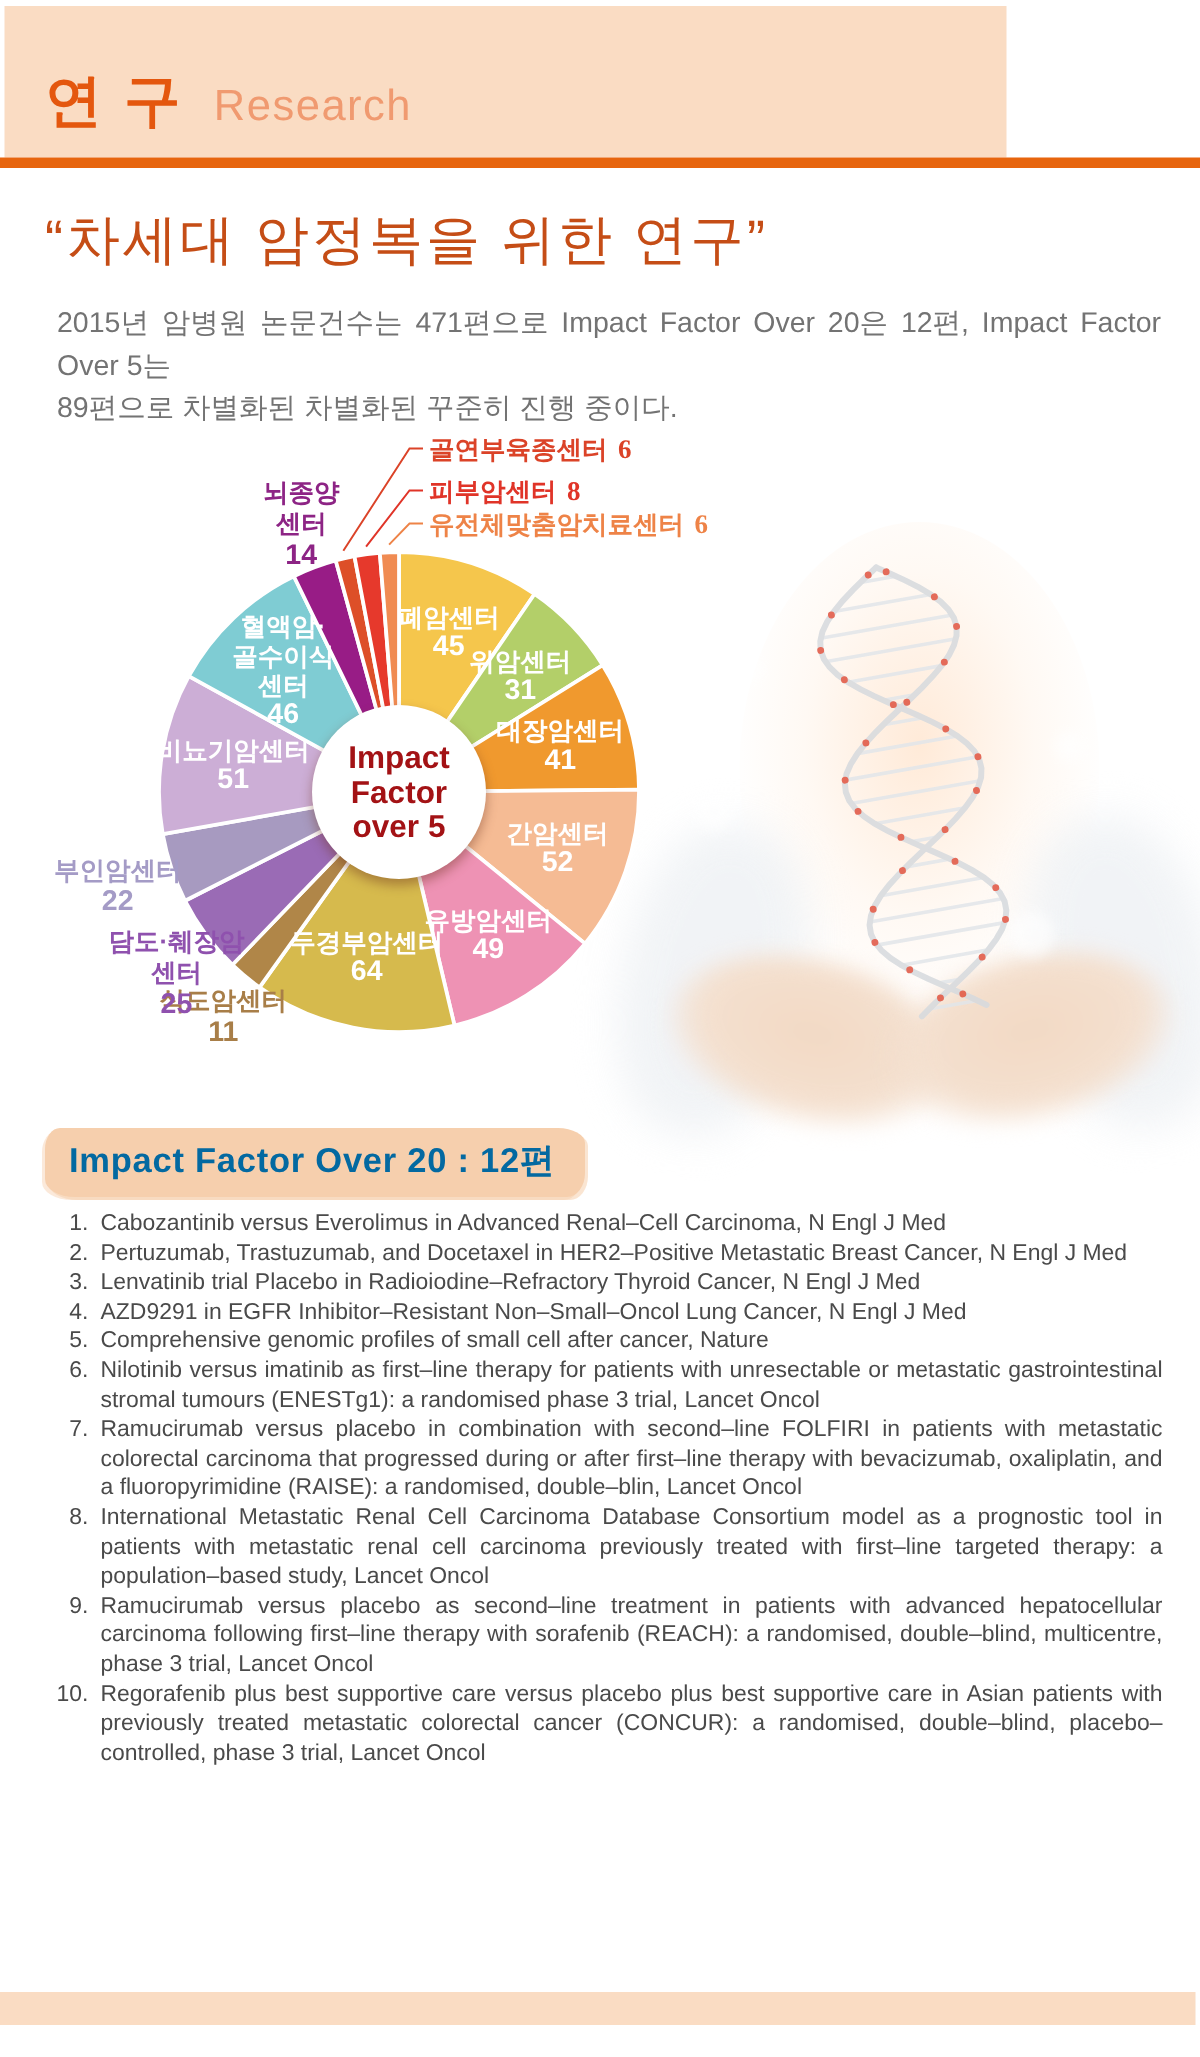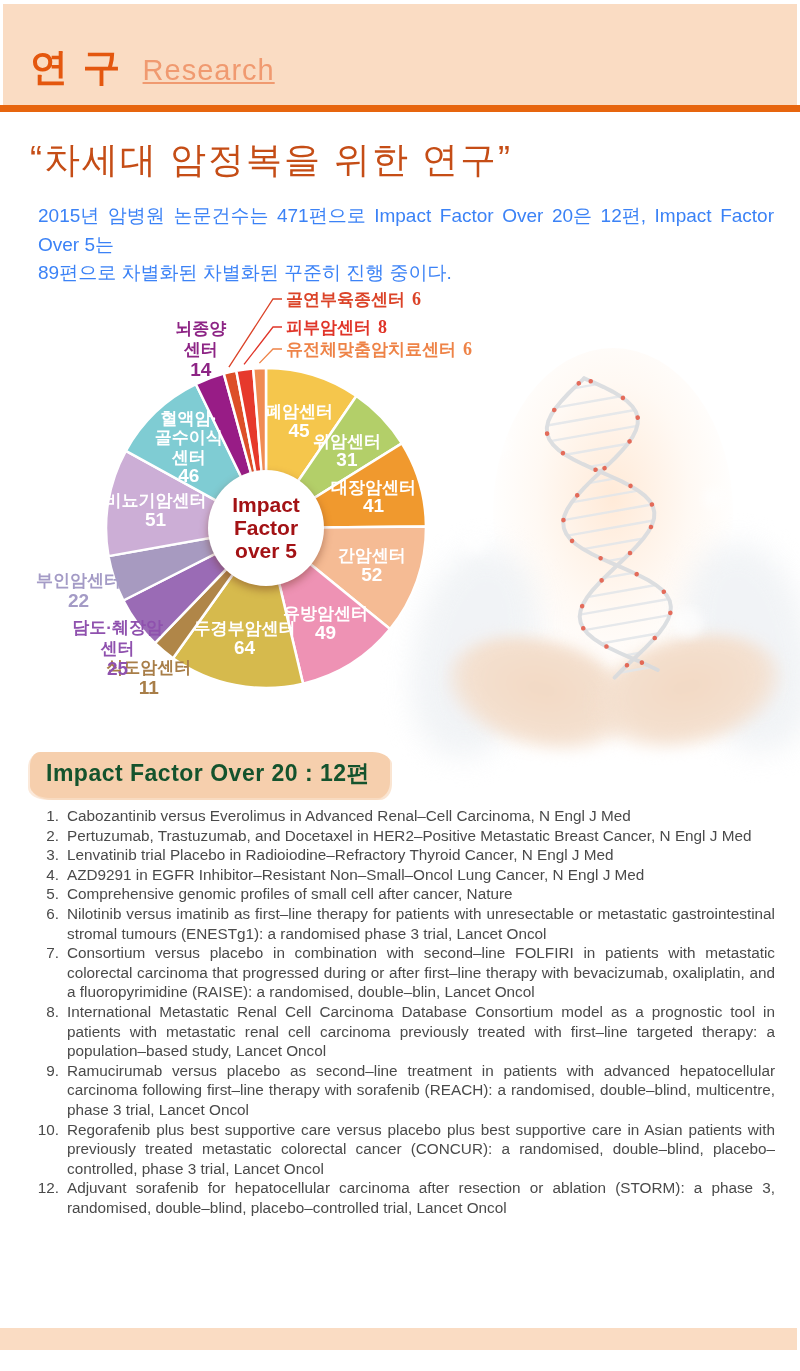--- a/index.html
+++ b/index.html
@@ -1,32 +1,32 @@
 <!DOCTYPE html>
 <html><head>
 <meta charset="utf-8">
 <style>
   html,body{margin:0;padding:0;background:#ffffff;}
   .page{position:relative;width:800px;height:1371px;background:#ffffff;overflow:hidden;
         font-family:"Liberation Sans",sans-serif;}
 
   
-  .header-band{position:absolute;left:3px;top:4px;width:794px;height:101px;background:#fadcc3;}
+  .header-band{position:absolute;left:3px;top:4px;width:668px;height:101px;background:#fadcc3;}
   .header-inner{position:absolute;left:27px;bottom:12px;display:flex;align-items:baseline;gap:20px;}
   .title-ko{font-size:38px;font-weight:bold;color:#e4570e;letter-spacing:2px;}
-  .title-en{font-size:29px;color:#f09a70;letter-spacing:1px;text-decoration:underline;}
+  .title-en{font-size:29px;color:#f09a70;letter-spacing:1px;}
   .header-divider{position:absolute;left:0;top:105px;width:800px;height:7px;background:#e7650e;}
 
   
   .quote-title{position:absolute;left:30px;top:136px;font-size:36px;font-weight:normal;
                color:#c54d16;letter-spacing:2px;}
 
   
   .intro{position:absolute;left:38px;top:202px;width:736px;font-size:19px;line-height:28.5px;
-         color:#3b82f6;text-align:justify;}
+         color:#737373;text-align:justify;}
   .intro span{display:block;}
 
   
   .hero{position:absolute;left:423px;top:348px;width:374px;height:410px;pointer-events:none;}
   .hero .glow{position:absolute;left:70px;top:0;width:240px;height:330px;border-radius:50%;
       background:radial-gradient(ellipse at 50% 45%, rgba(255,233,214,.95) 0%, rgba(255,244,234,.55) 45%, rgba(255,255,255,0) 75%);}
   .hero .sleeve{position:absolute;width:120px;height:210px;background:#eef1f4;filter:blur(14px);opacity:.8;border-radius:45%;}
   .hero .sleeve.l{left:-8px;top:200px;transform:rotate(12deg);}
   .hero .sleeve.r{right:-12px;top:195px;transform:rotate(-12deg);}
   .hero .palm{position:absolute;width:190px;height:108px;border-radius:50%;filter:blur(7px);
@@ -37,21 +37,21 @@
   .hero svg{position:absolute;left:78px;top:28px;opacity:.85;}
 
   
   .chart{position:absolute;left:20px;top:285px;}
   .chart text{font-family:"Liberation Sans",sans-serif;}
 
   
   .sec-head{position:absolute;left:30px;top:752px;display:inline-block;background:#f6cfad;
       padding:6px 20px 9px 16px;border-radius:10px 18px 12px 20px / 14px 10px 16px 12px;
       box-shadow:2px 2px 0 rgba(246,207,173,.55), -2px 2px 0 rgba(246,207,173,.45);}
-  .sec-head span{font-size:23px;font-weight:bold;color:#14532d;letter-spacing:0.5px;}
+  .sec-head span{font-size:23px;font-weight:bold;color:#0369a1;letter-spacing:0.5px;}
 
   
   .pubs{position:absolute;left:35px;top:806px;width:740px;color:#4a4a4a;font-size:15.3px;line-height:19.6px;}
   .pub-row{display:flex;align-items:flex-start;}
   .pub-num{flex:0 0 24px;text-align:right;padding-right:8px;}
   .pub-txt{flex:1;text-align:justify;}
 
   
   .footer-band{position:absolute;left:0;top:1328px;width:797px;height:22px;background:#fadcc3;}
 </style>
@@ -220,35 +220,31 @@
       <div class="pub-row">
         <div class="pub-num">5.</div>
         <div class="pub-txt">Comprehensive genomic profiles of small cell after cancer, Nature</div>
       </div>
       <div class="pub-row">
         <div class="pub-num">6.</div>
         <div class="pub-txt">Nilotinib versus imatinib as first–line therapy for patients with unresectable or metastatic gastrointestinal stromal tumours (ENESTg1): a randomised phase 3 trial, Lancet Oncol</div>
       </div>
       <div class="pub-row">
         <div class="pub-num">7.</div>
-        <div class="pub-txt">Consortium versus placebo in combination with second–line FOLFIRI in patients with metastatic colorectal carcinoma that progressed during or after first–line therapy with bevacizumab, oxaliplatin, and a fluoropyrimidine (RAISE): a randomised, double–blin, Lancet Oncol</div>
+        <div class="pub-txt">Ramucirumab versus placebo in combination with second–line FOLFIRI in patients with metastatic colorectal carcinoma that progressed during or after first–line therapy with bevacizumab, oxaliplatin, and a fluoropyrimidine (RAISE): a randomised, double–blin, Lancet Oncol</div>
       </div>
       <div class="pub-row">
         <div class="pub-num">8.</div>
         <div class="pub-txt">International Metastatic Renal Cell Carcinoma Database Consortium model as a prognostic tool in patients with metastatic renal cell carcinoma previously treated with first–line targeted therapy: a population–based study, Lancet Oncol</div>
       </div>
       <div class="pub-row">
         <div class="pub-num">9.</div>
         <div class="pub-txt">Ramucirumab versus placebo as second–line treatment in patients with advanced hepatocellular carcinoma following first–line therapy with sorafenib (REACH): a randomised, double–blind, multicentre, phase 3 trial, Lancet Oncol</div>
       </div>
       <div class="pub-row">
         <div class="pub-num">10.</div>
         <div class="pub-txt">Regorafenib plus best supportive care versus placebo plus best supportive care in Asian patients with previously treated metastatic colorectal cancer (CONCUR): a randomised, double–blind, placebo–controlled, phase 3 trial, Lancet Oncol</div>
       </div>
-      <div class="pub-row">
-        <div class="pub-num">12.</div>
-        <div class="pub-txt">Adjuvant sorafenib for hepatocellular carcinoma after resection or ablation (STORM): a phase 3, randomised, double–blind, placebo–controlled trial, Lancet Oncol</div>
-      </div>
     </div>
 
   <div class="footer-band"></div>
 
 </div>
 
 </body></html>

